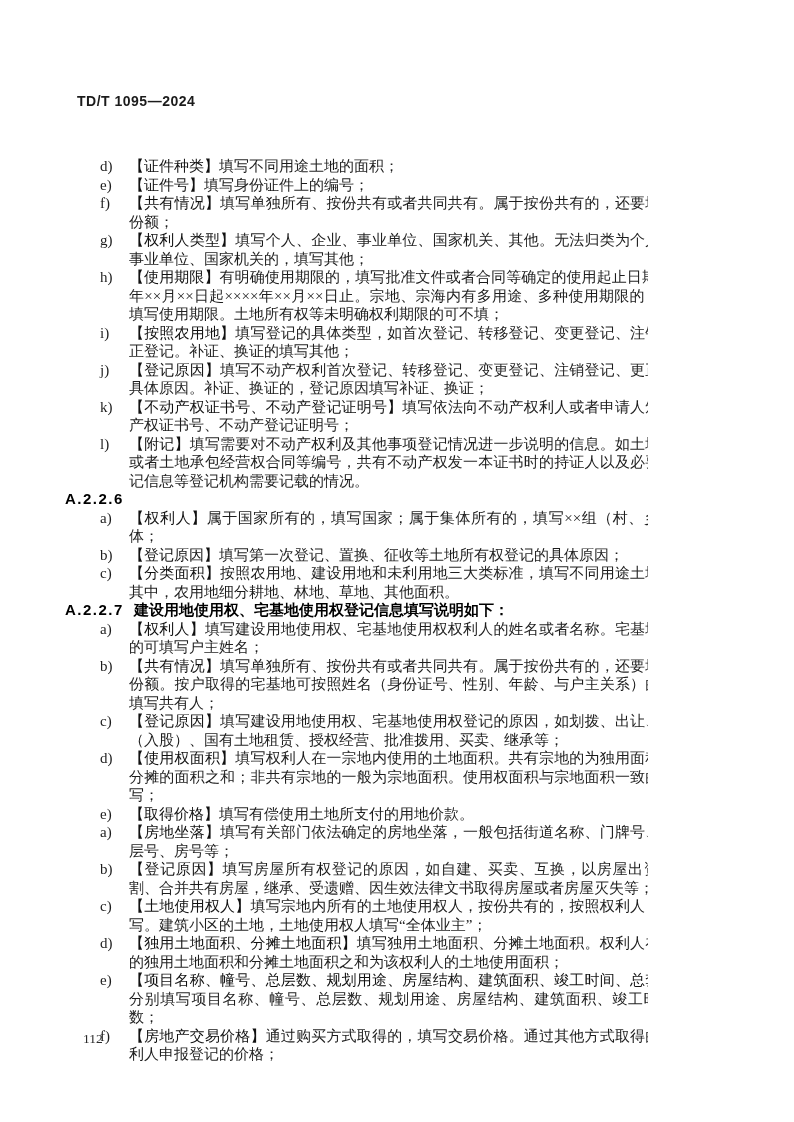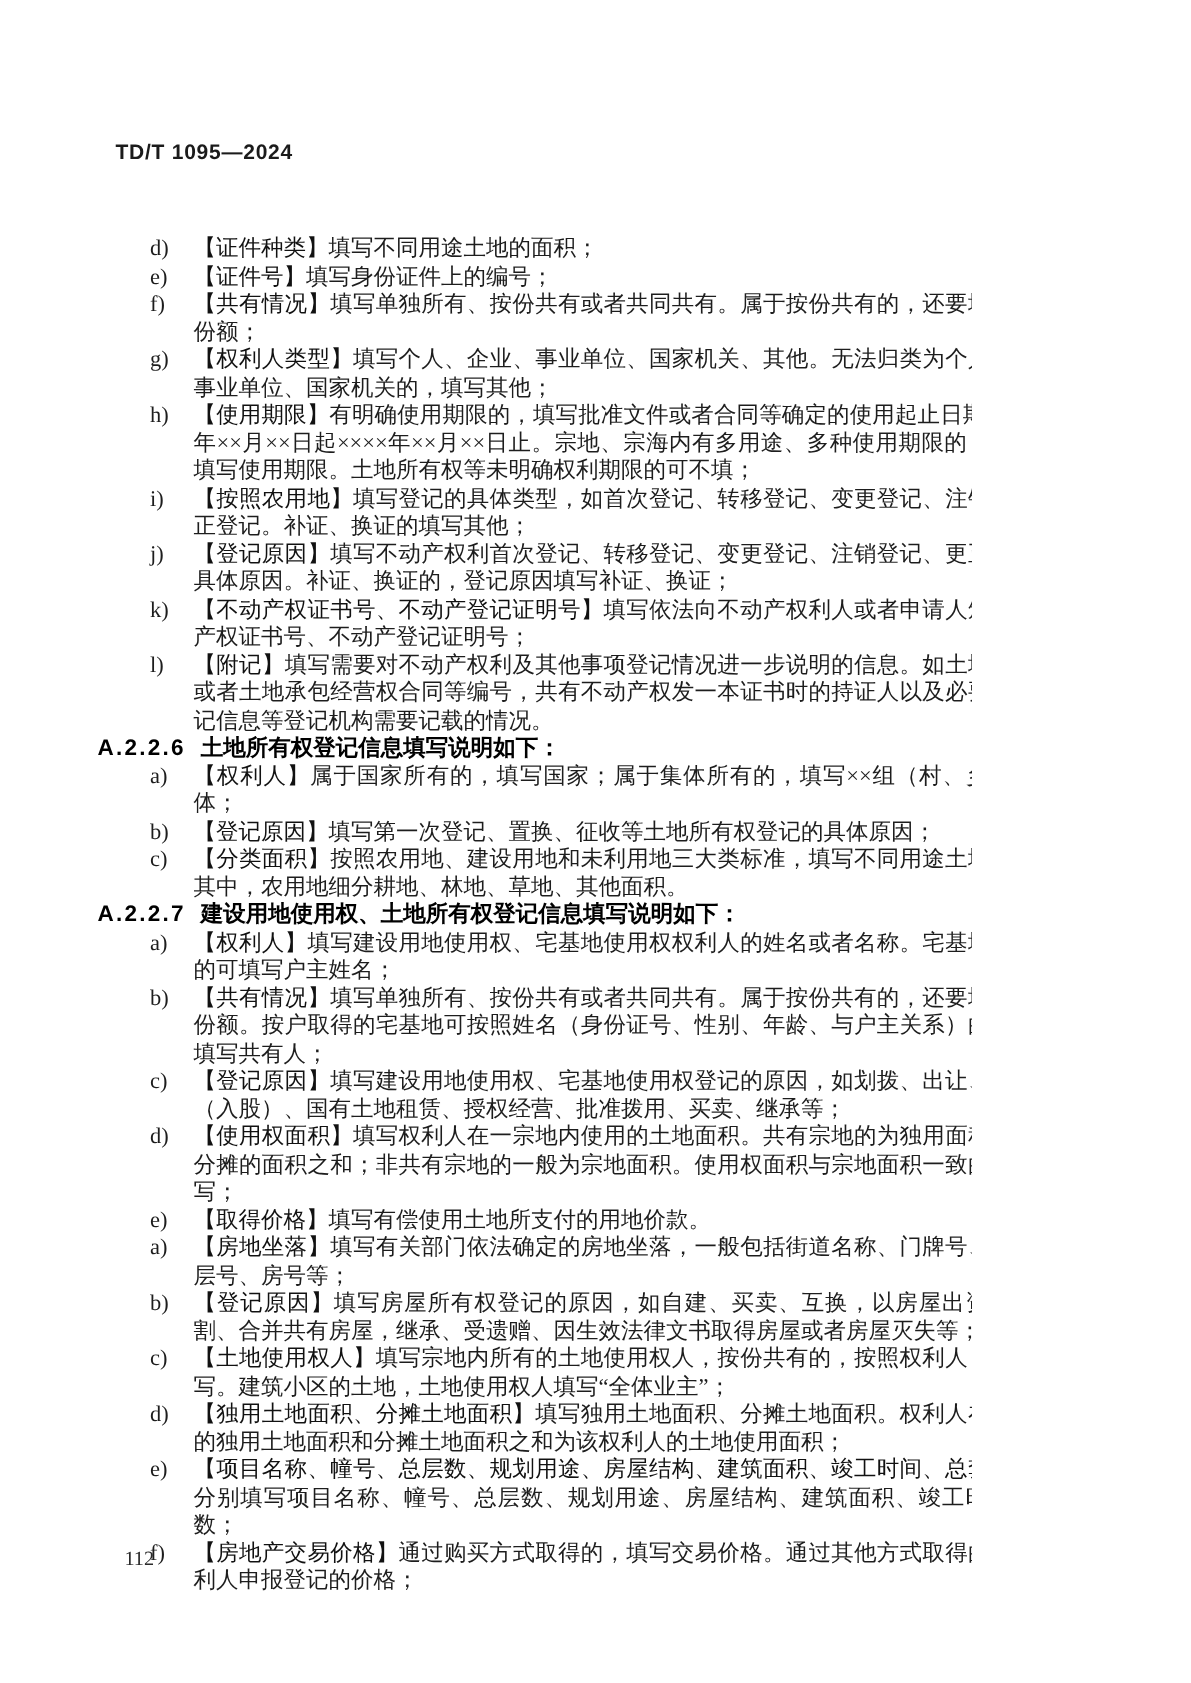--- a/index.html
+++ b/index.html
@@ -114,37 +114,36 @@
       <div class="doc-item">
         <span class="item-label">k)</span>
         <p class="item-text"><b class="term">【不动产权证书号、不动产登记证明号】</b><span class="item-rest">填写依法向不动产权利人或者申请人颁发的不动产权证书号、不动产登记证明号；</span></p>
       </div>
       <div class="doc-item">
         <span class="item-label">l)</span>
         <p class="item-text"><b class="term">【附记】</b><span class="item-rest">填写需要对不动产权利及其他事项登记情况进一步说明的信息。如土地出让合同或者土地承包经营权合同等编号，共有不动产权发一本证书时的持证人以及必要的历史登记信息等登记机构需要记载的情况。</span></p>
       </div>
       <div class="clause-heading">
         <span class="clause-num">A.2.2.6</span>
-        <span class="clause-title">土地所有权登记信息填写说明如下：</span>
       </div>
       <div class="doc-item">
         <span class="item-label">a)</span>
         <p class="item-text"><b class="term">【权利人】</b><span class="item-rest">属于国家所有的，填写国家；属于集体所有的，填写××组（村、乡）农民集体；</span></p>
       </div>
       <div class="doc-item">
         <span class="item-label">b)</span>
         <p class="item-text"><b class="term">【登记原因】</b><span class="item-rest">填写第一次登记、置换、征收等土地所有权登记的具体原因；</span></p>
       </div>
       <div class="doc-item">
         <span class="item-label">c)</span>
         <p class="item-text"><b class="term">【分类面积】</b><span class="item-rest">按照农用地、建设用地和未利用地三大类标准，填写不同用途土地的面积。其中，农用地细分耕地、林地、草地、其他面积。</span></p>
       </div>
       <div class="clause-heading">
         <span class="clause-num">A.2.2.7</span>
-        <span class="clause-title">建设用地使用权、土地所有权登记信息填写说明如下：</span>
+        <span class="clause-title">建设用地使用权、宅基地使用权登记信息填写说明如下：</span>
       </div>
       <div class="doc-item">
         <span class="item-label">a)</span>
         <p class="item-text"><b class="term">【权利人】</b><span class="item-rest">填写建设用地使用权、宅基地使用权权利人的姓名或者名称。宅基地按户取得的可填写户主姓名；</span></p>
       </div>
       <div class="doc-item">
         <span class="item-label">b)</span>
         <p class="item-text"><b class="term">【共有情况】</b><span class="item-rest">填写单独所有、按份共有或者共同共有。属于按份共有的，还要填写共有的份额。按户取得的宅基地可按照姓名（身份证号、性别、年龄、与户主关系）的格式逐个填写共有人；</span></p>
       </div>
       <div class="doc-item">

